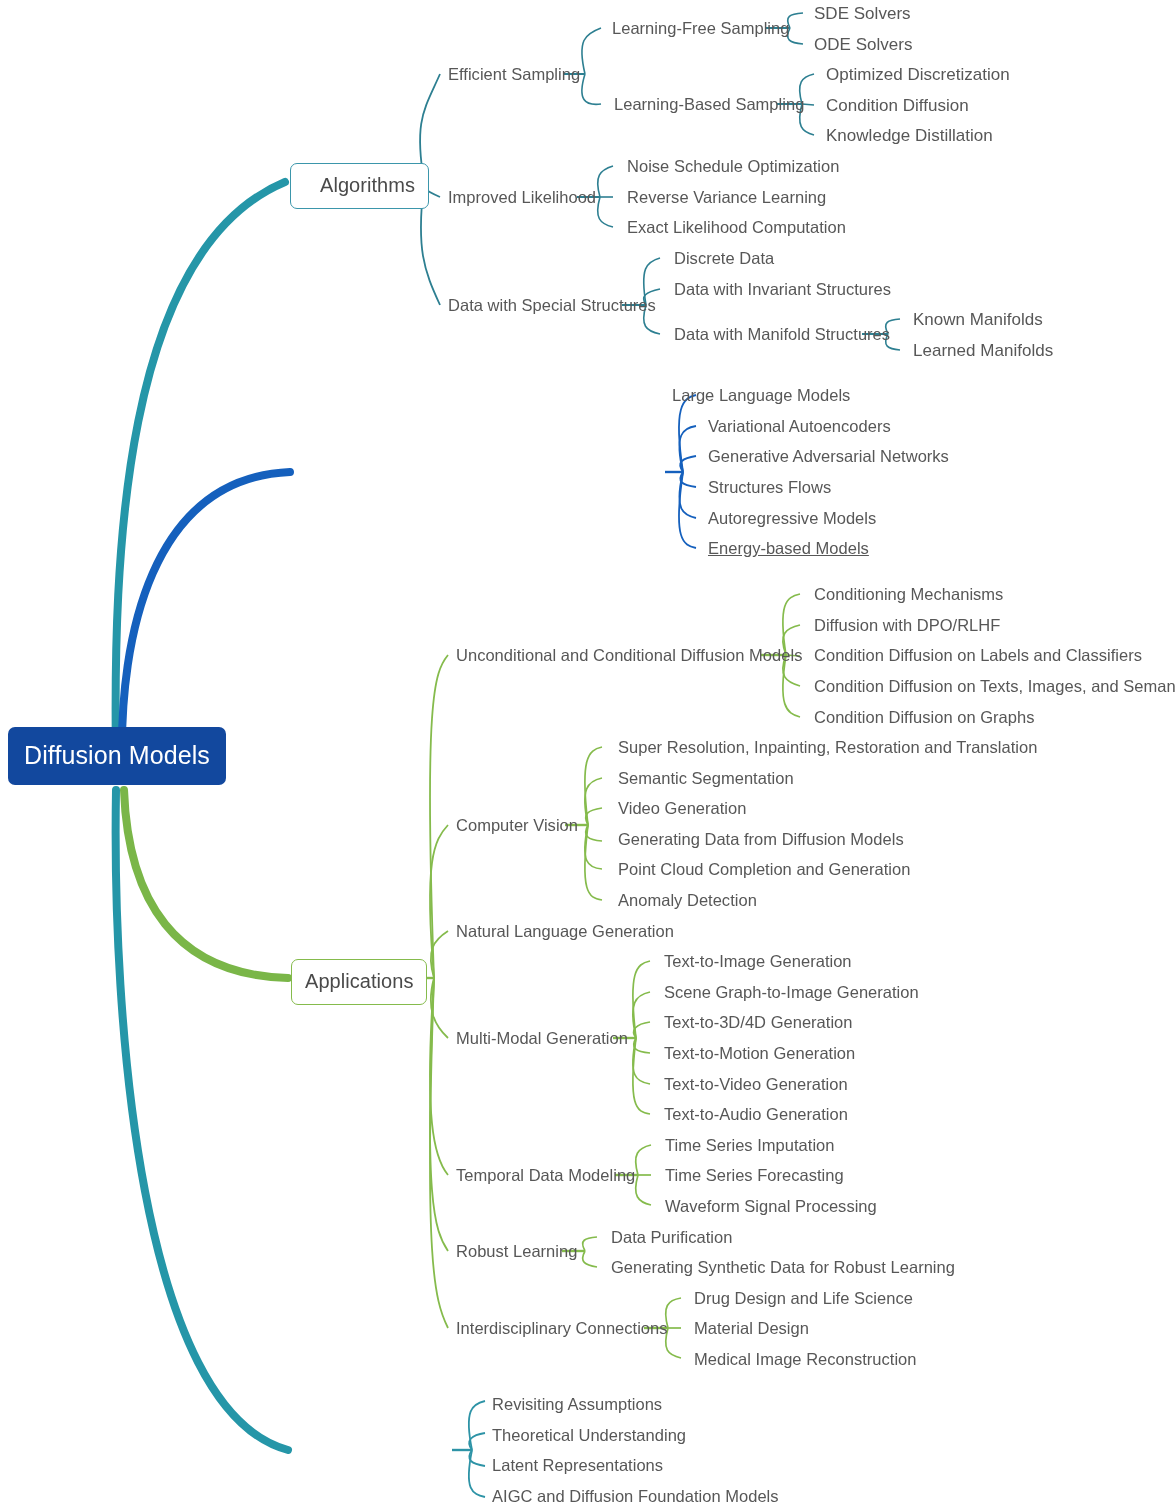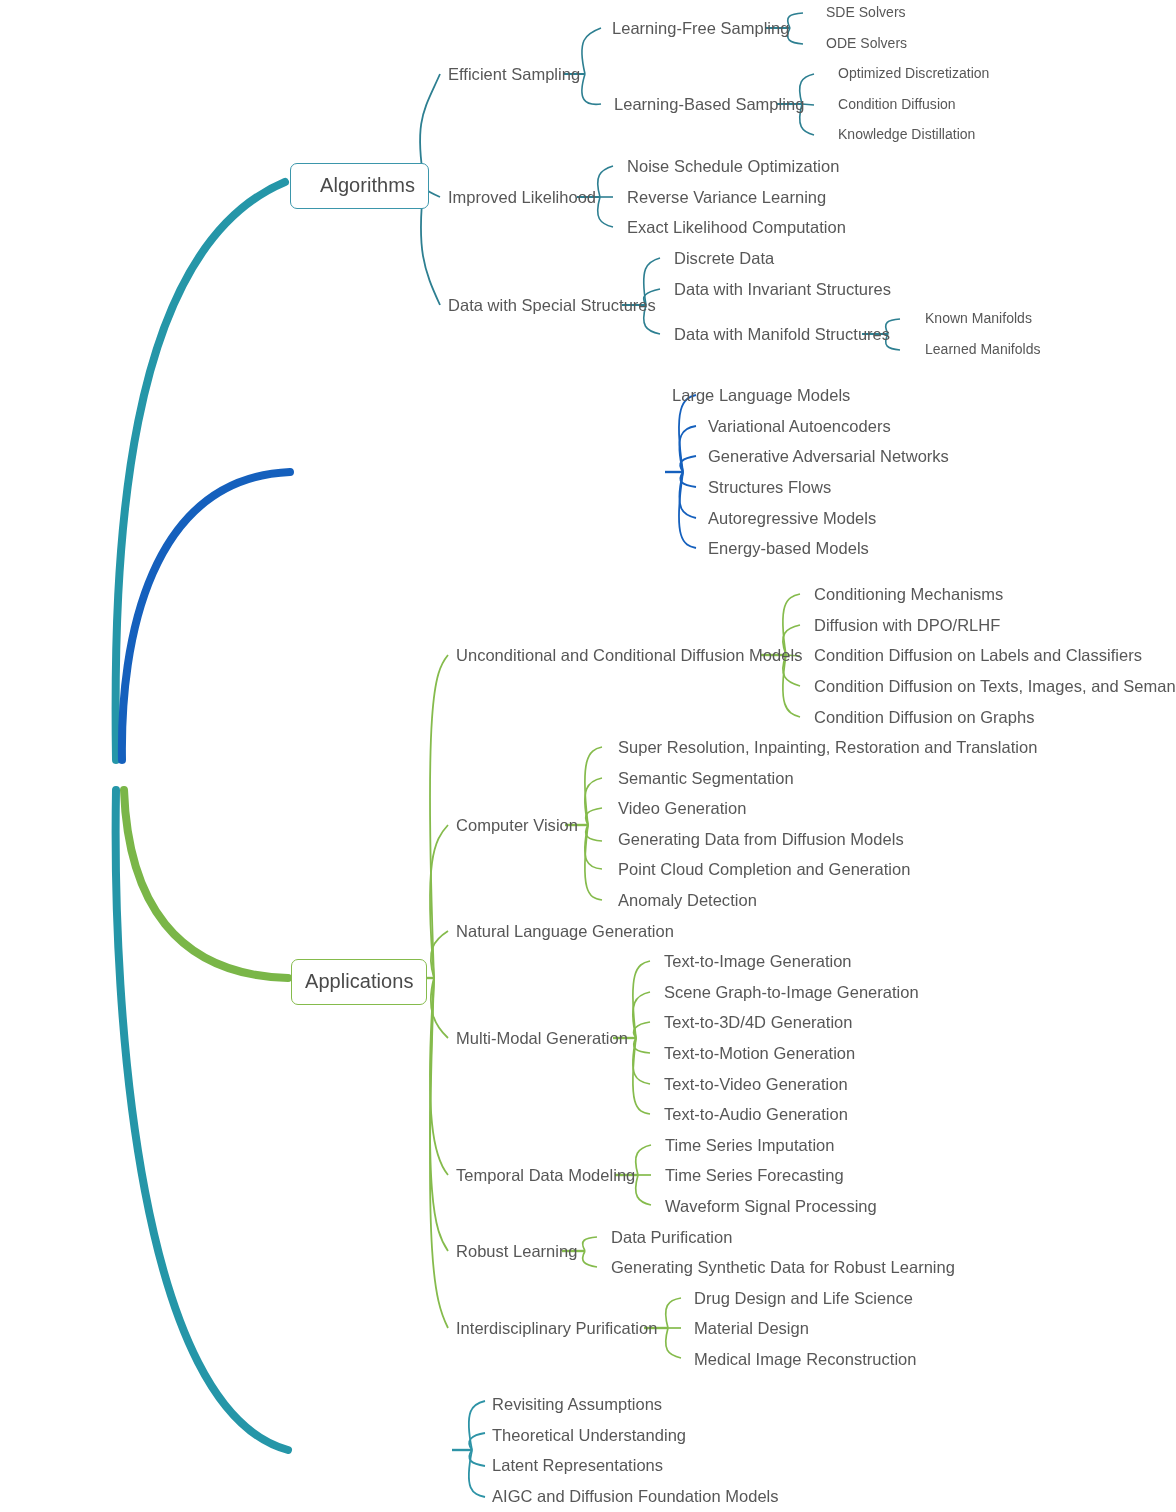--- a/index.html
+++ b/index.html
@@ -57,21 +57,21 @@
   .l1-node.teal2  { border-color: #6d6d6d; }
 
   
   .t-node {
     font-size: 16.5px;
     color: #575757;
     letter-spacing: 0.02px;
   }
   .t-node.lvl2 { font-size: 16.5px; }
   .t-node.lvl3 { font-size: 16.5px; }
-  .t-node.lvl4 { font-size: 14px; margin-left: 12px; }
+  .t-node.lvl4 { font-size: 17px; }
 </style>
 </head>
 <body>
 
 <div id="canvas">
 
   <svg id="edges" viewBox="0 0 1176 1512" width="1176" height="1512" xmlns="http://www.w3.org/2000/svg">
 
     <path d="M116,760 C113,560 122,250 285,182" fill="none" stroke="#2596A8" stroke-width="8" stroke-linecap="round"></path>
 
@@ -167,20 +167,23 @@
     <path d="M668,1328 L681,1328" fill="none" stroke="#85bb4c" stroke-width="1.7"></path>
     <path d="M668,1328 C662,1350 668,1355 681,1358" fill="none" stroke="#85bb4c" stroke-width="1.7"></path>
 
     <path d="M452,1450 L472,1450" fill="none" stroke="#2d93a6" stroke-width="2.4"></path>
     <path d="M472,1450 C464,1410 472,1404 485,1401" fill="none" stroke="#2d93a6" stroke-width="1.8"></path>
     <path d="M472,1450 C465,1440 472,1435 485,1433" fill="none" stroke="#2d93a6" stroke-width="1.8"></path>
     <path d="M472,1450 C465,1460 472,1464 485,1466" fill="none" stroke="#2d93a6" stroke-width="1.8"></path>
     <path d="M472,1450 C464,1490 472,1494 485,1497" fill="none" stroke="#2d93a6" stroke-width="1.8"></path>
   </svg>
 
+  <div class="node root-node" style="left:8px; top:727px;">
+    <span>Diffusion Models</span>
+  </div>
 
   <div class="node l1-node teal" style="left:290px; top:163px;padding-left:29px;">
     <span>Algorithms</span>
   </div>
 
 
   <div class="node l1-node green" style="left:291px; top:959px;">
     <span>Applications</span>
   </div>
 
@@ -250,21 +253,21 @@
   </div>
   <div class="node t-node lvl2" style="left:708px; top:448px;">
     <span>Generative Adversarial Networks</span>
   </div>
   <div class="node t-node lvl2" style="left:708px; top:479px;">
     <span>Structures Flows</span>
   </div>
   <div class="node t-node lvl2" style="left:708px; top:510px;">
     <span>Autoregressive Models</span>
   </div>
-  <div class="node t-node lvl2" style="left:708px; top:540px;">
+  <div class="node t-node lvl2" style="left:708px; top:540px;text-decoration:underline;">
     <span>Energy-based Models</span>
   </div>
 
   <div class="node t-node lvl2" style="left:456px; top:647px;">
     <span>Unconditional and Conditional Diffusion Models</span>
   </div>
   <div class="node t-node lvl2" style="left:456px; top:817px;">
     <span>Computer Vision</span>
   </div>
   <div class="node t-node lvl2" style="left:456px; top:923px;">
@@ -273,21 +276,21 @@
   <div class="node t-node lvl2" style="left:456px; top:1030px;">
     <span>Multi-Modal Generation</span>
   </div>
   <div class="node t-node lvl2" style="left:456px; top:1167px;">
     <span>Temporal Data Modeling</span>
   </div>
   <div class="node t-node lvl2" style="left:456px; top:1243px;">
     <span>Robust Learning</span>
   </div>
   <div class="node t-node lvl2" style="left:456px; top:1320px;">
-    <span>Interdisciplinary Purification</span>
+    <span>Interdisciplinary Connections</span>
   </div>
 
   <div class="node t-node lvl3" style="left:814px; top:586px;">
     <span>Conditioning Mechanisms</span>
   </div>
   <div class="node t-node lvl3" style="left:814px; top:617px;">
     <span>Diffusion with DPO/RLHF</span>
   </div>
   <div class="node t-node lvl3" style="left:814px; top:647px;">
     <span>Condition Diffusion on Labels and Classifiers</span>

